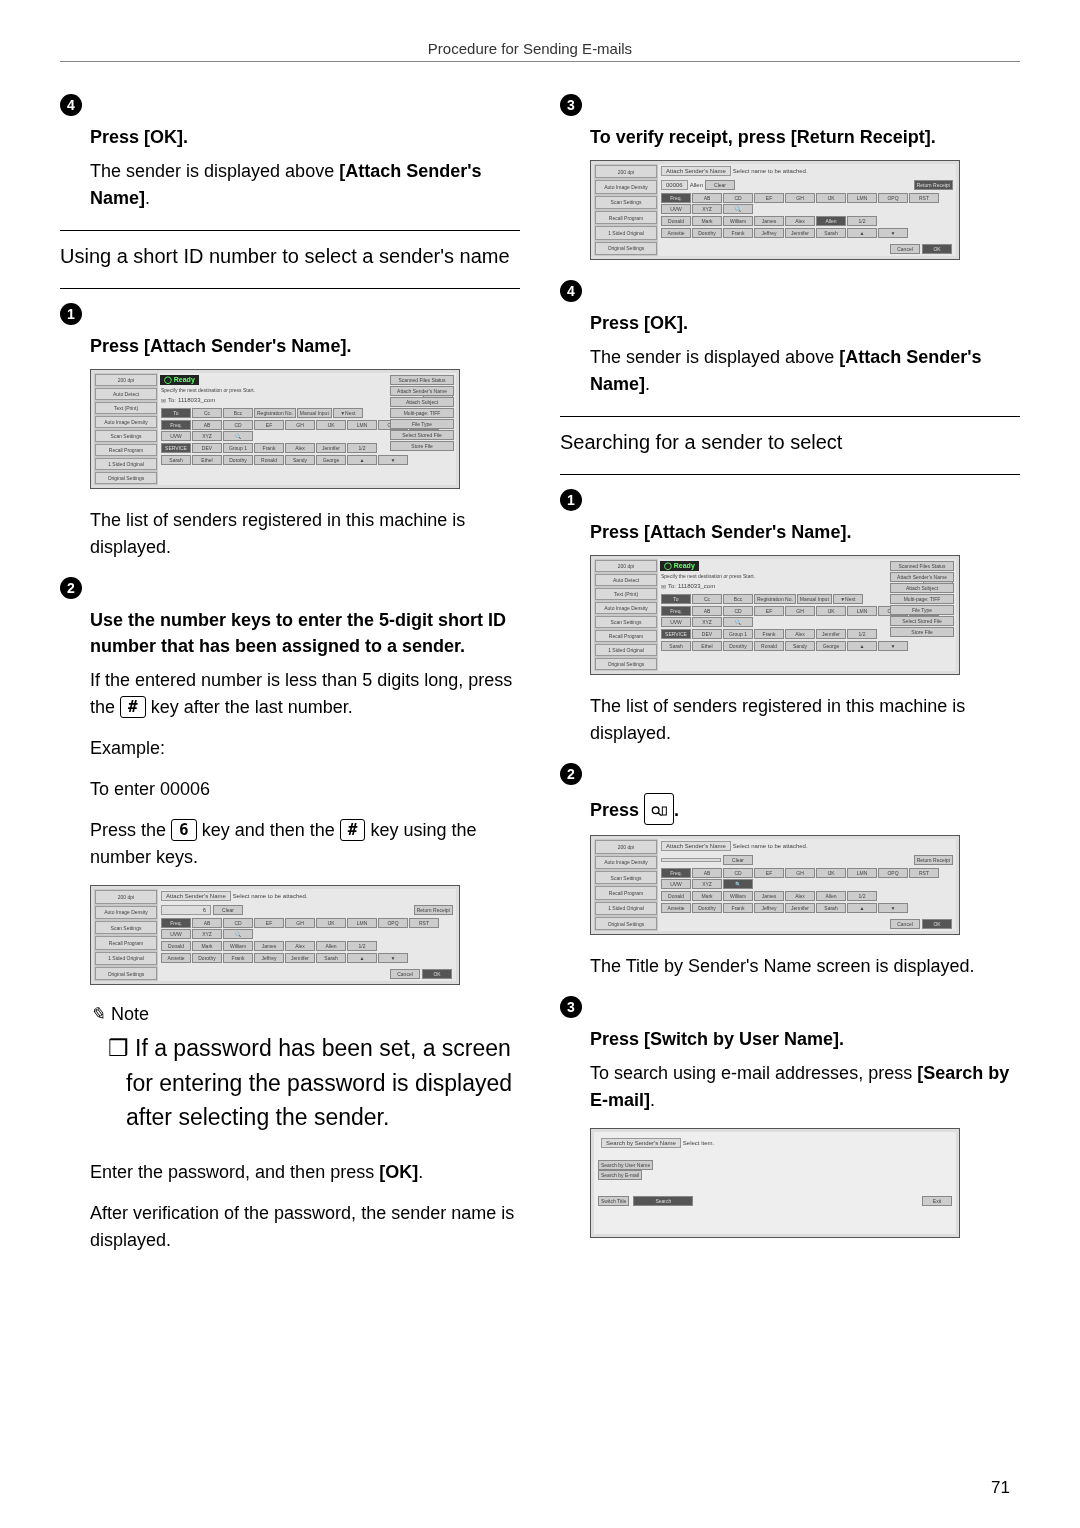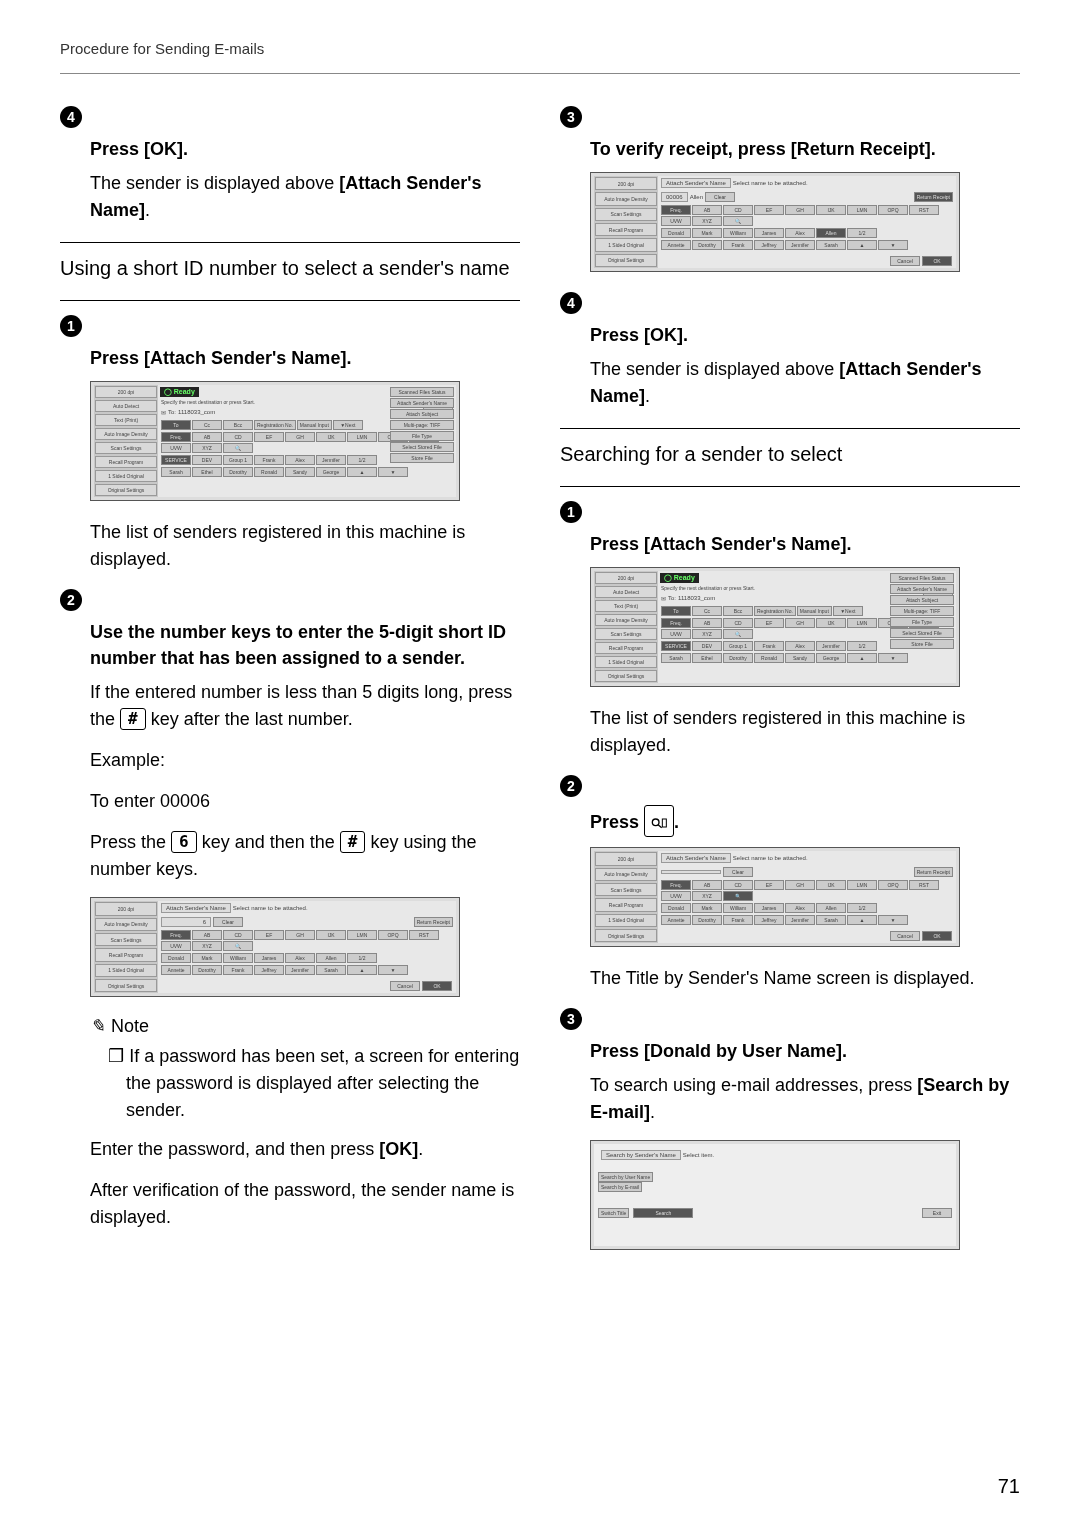--- a/index.html
+++ b/index.html
@@ -5,25 +5,25 @@
   * { margin: 0; padding: 0; box-sizing: border-box; }
   body {
     font-family: Arial, Helvetica, sans-serif;
     background: #fff;
     width: 1080px;
     height: 1528px;
     position: relative;
     padding: 40px 60px 0 60px;
   }
   .top-header {
-    text-align: left;
+    text-align: center;
     font-size: 15px;
     color: #333;
     padding-right: 20px;
-    margin-bottom: 16px;
+    margin-bottom: 4px;
   }
   .top-rule {
     border: none;
     border-top: 1px solid #888;
     margin-bottom: 30px;
   }
   .columns {
     display: flex;
     gap: 40px;
   }
@@ -128,24 +128,24 @@
     font-size: 18px;
     margin-right: 6px;
     font-style: italic;
   }
   .note-heading {
     font-weight: normal;
     font-size: 18px;
     margin: 10px 0 6px 30px;
   }
   .note-body {
-    font-size: 18px;
+    font-size: 23px;
     line-height: 1.5;
     margin-left: 48px;
-    margin-bottom: 12px;
+    margin-bottom: 24px;
     text-indent: -18px;
     padding-left: 18px;
   }
   .key-glyph {
     display: inline-block;
     border: 1.5px solid #000;
     border-radius: 3px;
     padding: 0 7px;
     font-weight: bold;
     font-family: monospace;
@@ -157,22 +157,22 @@
     display: inline-block;
     border: 1.5px solid #000;
     border-radius: 3px;
     padding: 2px 6px;
     vertical-align: 1px;
   }
   .mag-svg { width: 16px; height: 12px; display: inline-block; vertical-align: middle; }
   .page-num {
     position: absolute;
     bottom: 30px;
-    right: 60px;
-    font-size: 20px;
+    right: 70px;
+    font-size: 17px;
   }
   .bold { font-weight: bold; }
   .inset-bottom {
     position:absolute; bottom:2px; right:4px; display:flex; gap:2px;
   }
 </style>
 </head>
 <body>
 
 <div class="top-header">Procedure for Sending E-mails</div>
@@ -609,21 +609,21 @@
           </div>
         </div>
       </div>
     </div>
 
     <p class="body-text">The Title by Sender's Name screen is displayed.</p>
 
     <div class="step-row">
       <span class="num-circle">3</span>
       <span class="step-text step-text-bold">
-        <span>Press </span><span>[Donald by User Name].</span>
+        <span>Press </span><span>[Switch by User Name].</span>
       </span>
     </div>
     <p class="body-text">
       <span>To search using e-mail addresses, press </span><span class="bold">[Search by E-mail]</span><span>.</span>
     </p>
 
     <div class="screenshot ss-search">
       <div class="ss-inner" style="padding:4px">
         <div class="ss-header-strip">
           <span class="ss-titlebox">Search by Sender's Name</span>

